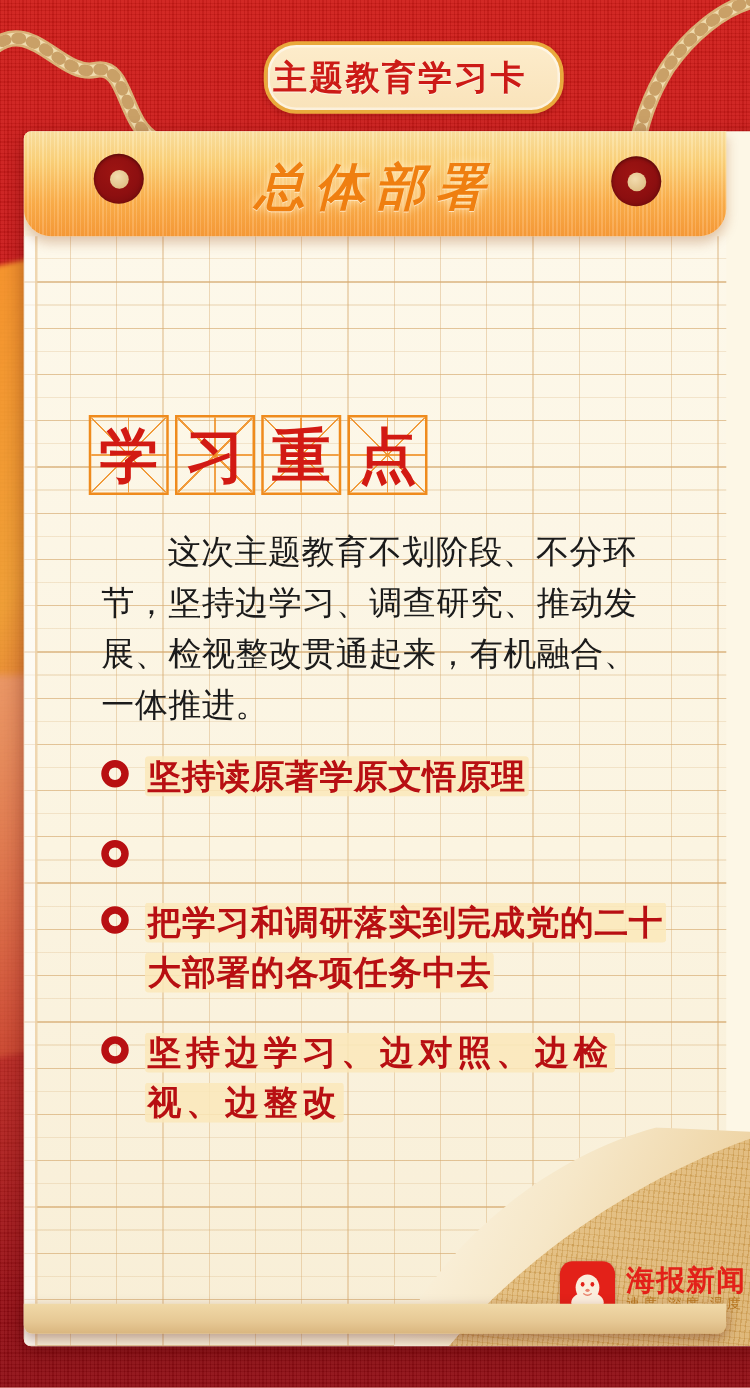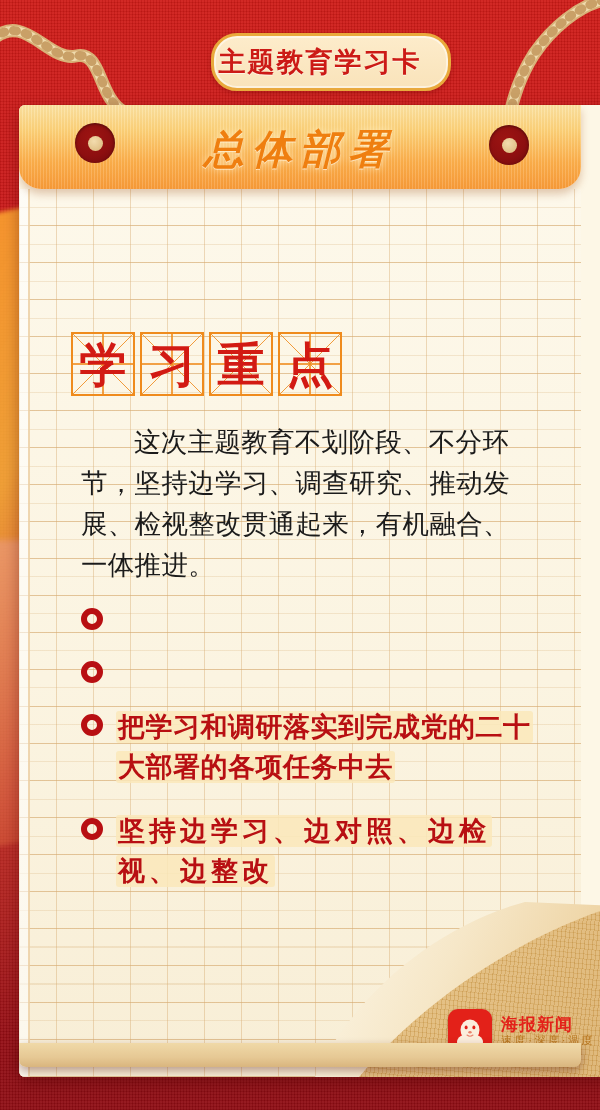--- a/index.html
+++ b/index.html
@@ -189,21 +189,21 @@
     position:absolute;left:429px;bottom:24px;display:flex;align-items:center;gap:9px;
   }
   .logo-mark{
     width:44px;height:44px;border-radius:10px;background:#e32119;
     display:flex;align-items:flex-end;justify-content:center;
     box-shadow:0 1px 3px rgba(80,0,0,.35);
   }
   .logo-text{display:flex;flex-direction:column;gap:2px;}
   .logo-name{
     font-family:"Liberation Serif","DejaVu Serif",serif;
-    font-weight:700;font-size:17px;line-height:1;color:#e32119;letter-spacing:1px;
+    font-weight:700;font-size:23px;line-height:1;color:#e32119;letter-spacing:1px;
   }
   .logo-tag{
     font-family:"Liberation Sans","DejaVu Sans",sans-serif;
     font-size:11px;line-height:1;color:#b8761f;letter-spacing:2.6px;
   }
 </style>
 </head>
 <body>
 
 <div class="bg-red"></div>
@@ -259,20 +259,21 @@
       <div class="tzg">
         <span class="tzg-ch">点</span>
       </div>
     </div>
 
     <div class="para">这次主题教育不划阶段、不分环节，坚持边学习、调查研究、推动发展、检视整改贯通起来，有机融合、一体推进。</div>
 
     <div class="list">
       <div class="li">
         <span class="li-bullet"></span>
+        <div class="li-text"><span>坚持读原著学原文悟原理</span></div>
       </div>
       <div class="li">
         <span class="li-bullet"></span>
       </div>
       <div class="li">
         <span class="li-bullet"></span>
         <div class="li-text"><span>把学习和调研落实到完成党的二十大部署的各项任务中去</span></div>
       </div>
       <div class="li sparse">
         <span class="li-bullet"></span>

